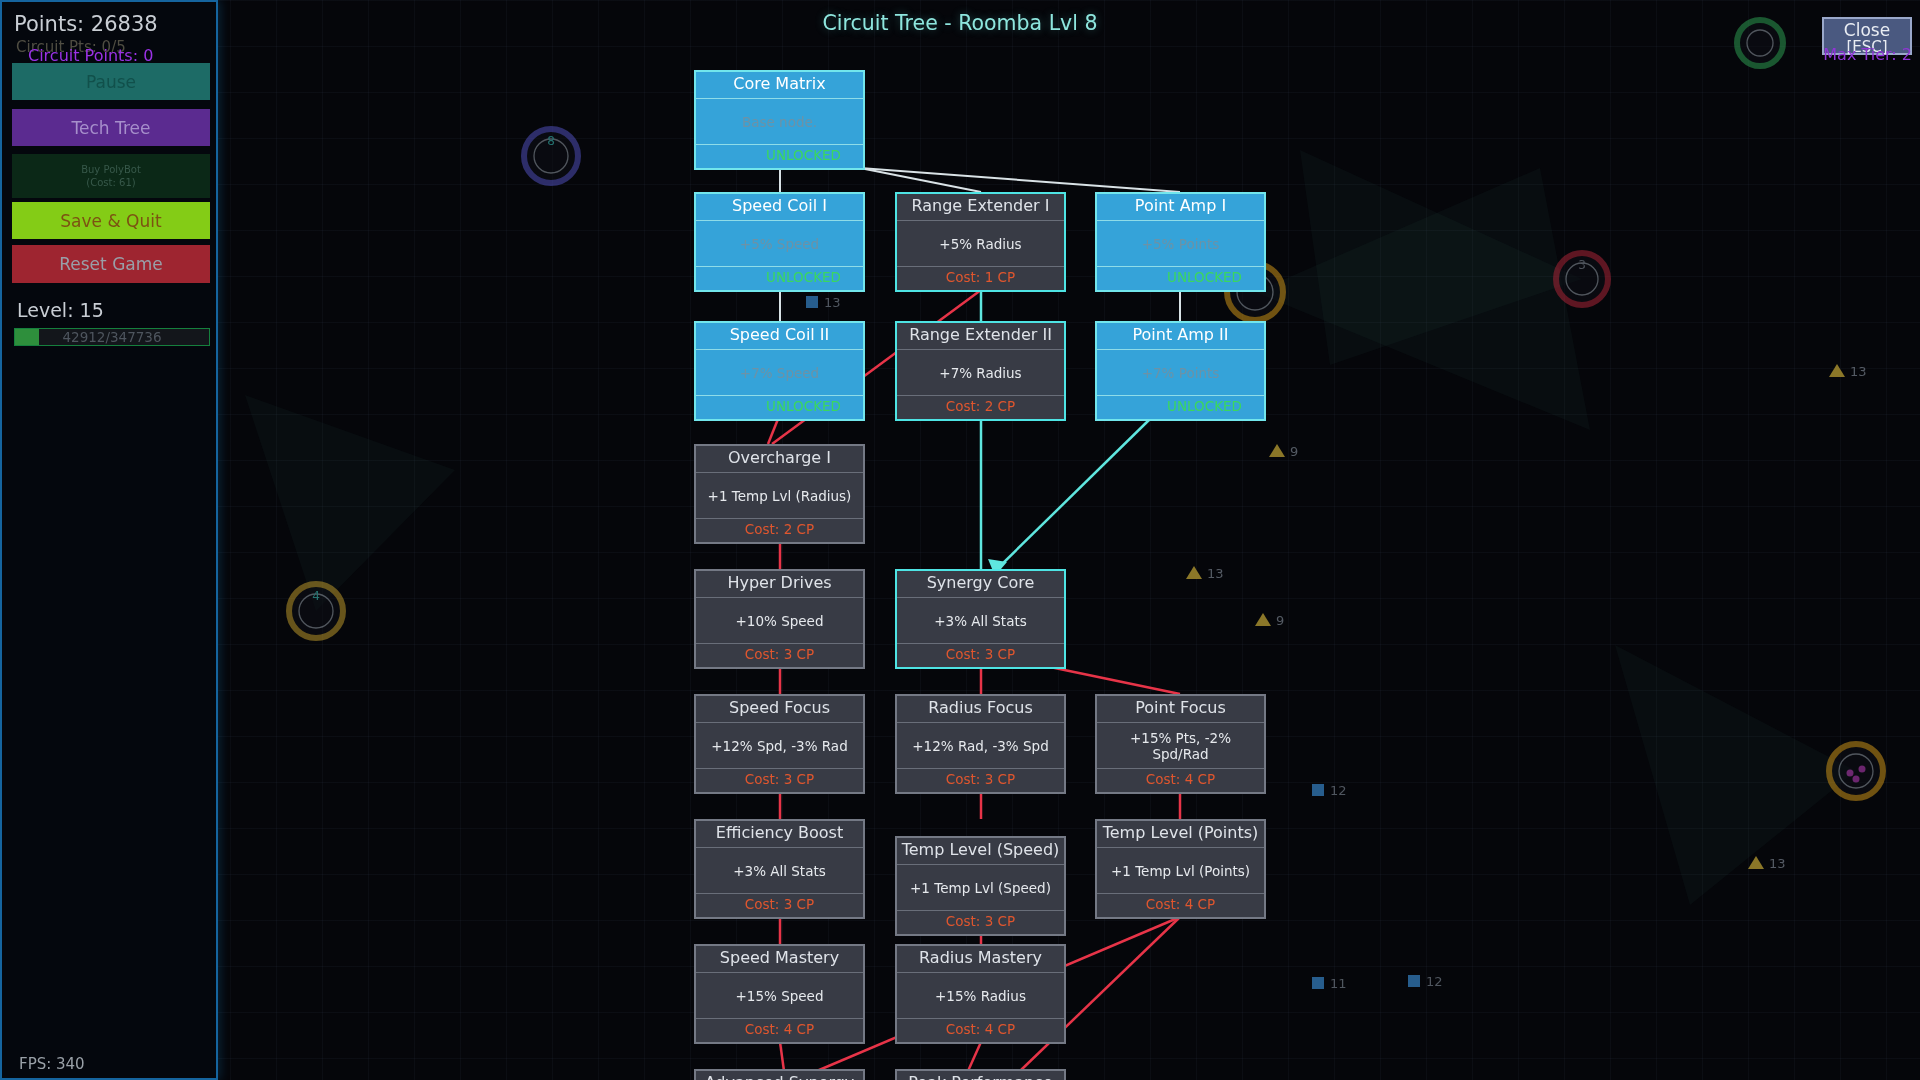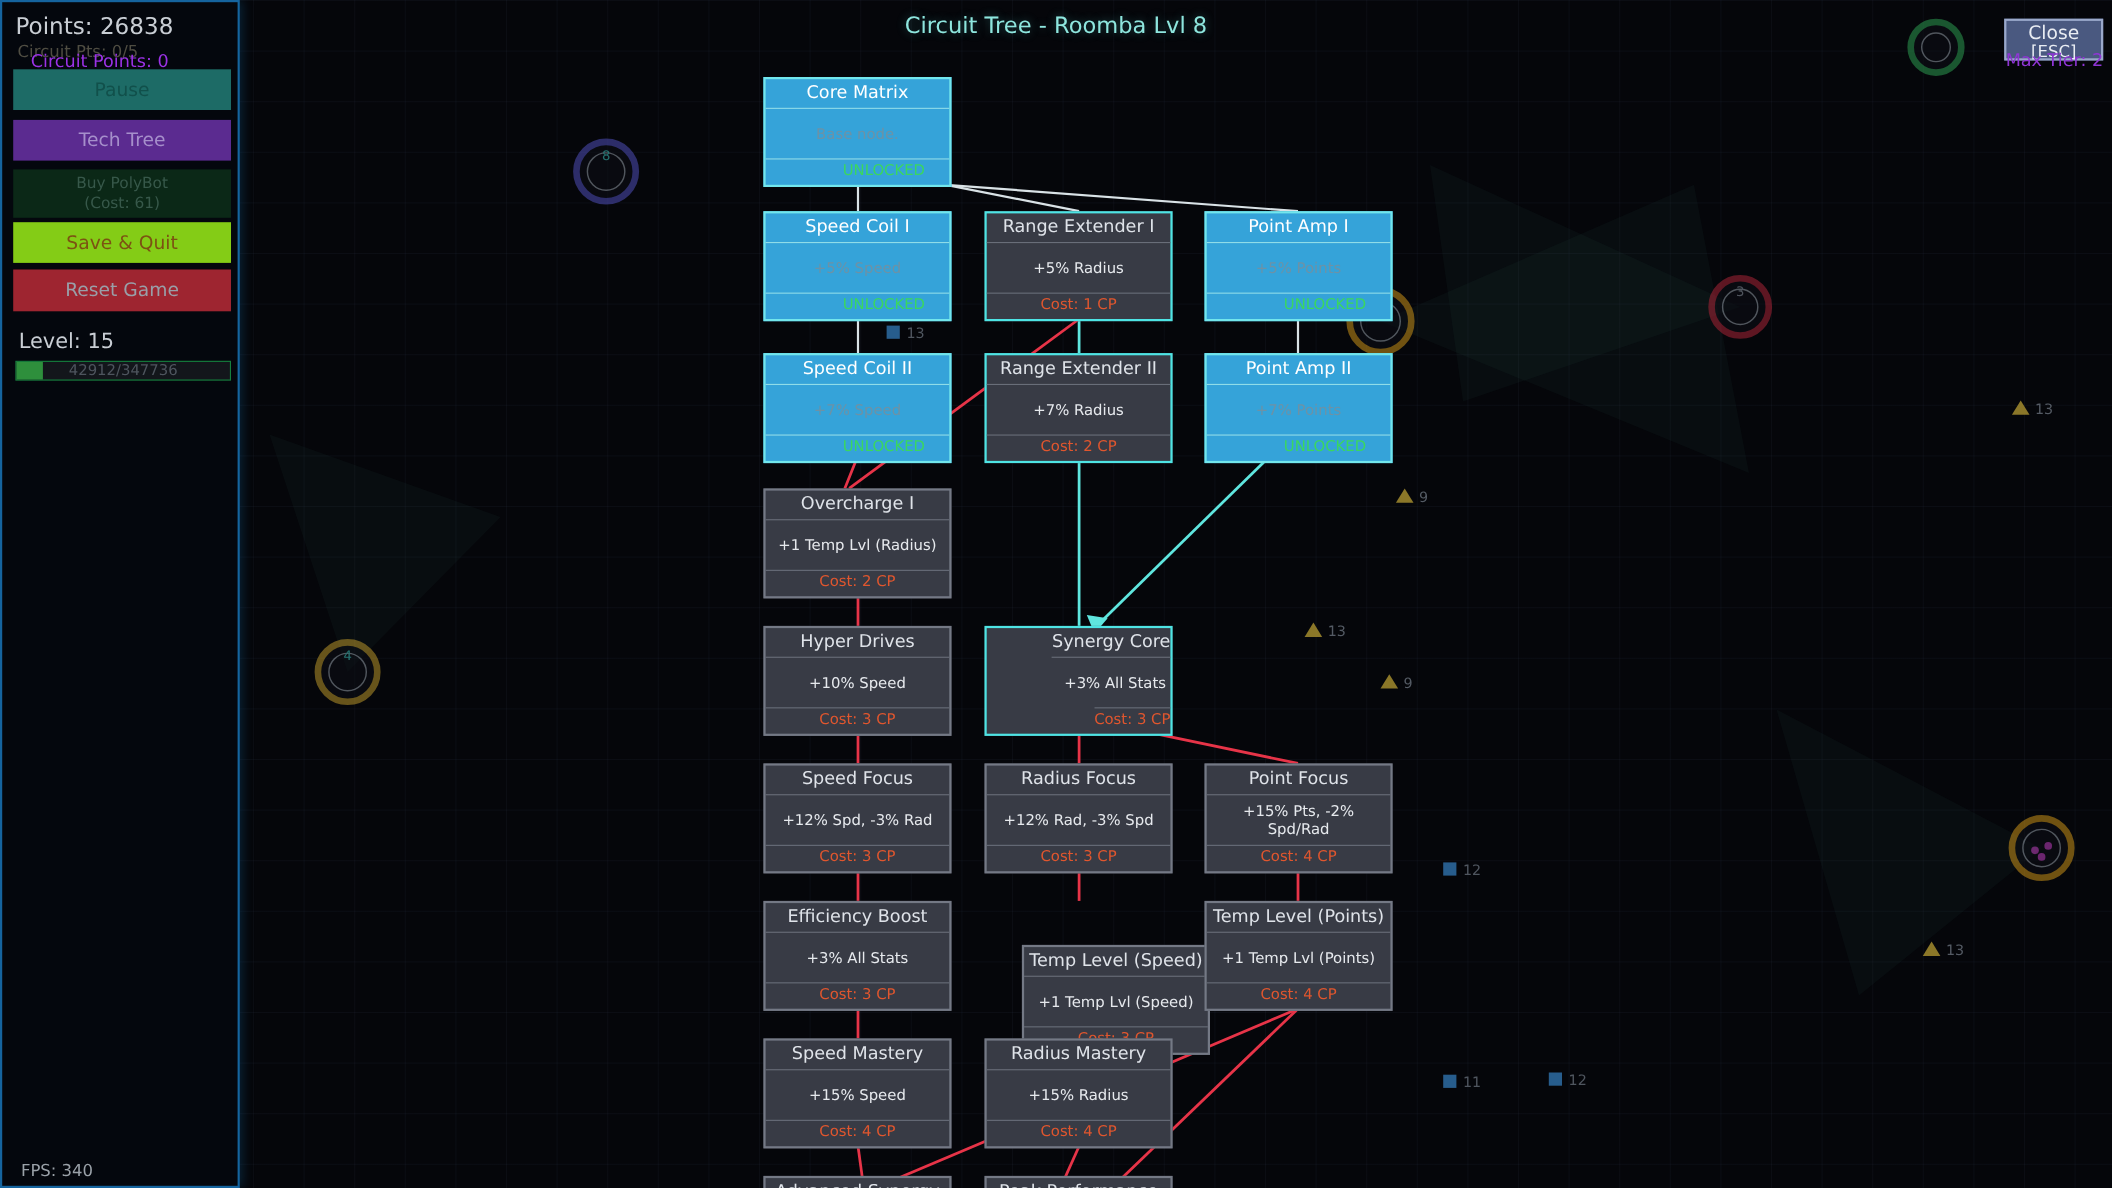--- a/index.html
+++ b/index.html
@@ -47,21 +47,21 @@
   
   .sidebar{position:absolute;left:0;top:0;width:218px;height:1080px;box-sizing:border-box;
          background:#04070d;border:2px solid #15649e;box-shadow:2px 0 10px rgba(20,110,170,0.3);}
   .s-points{position:absolute;left:12px;top:10px;font-size:21px;color:#c9ced4;}
   .s-cpts{position:absolute;left:14px;top:36px;font-size:15px;color:#4f4d42;}
   .s-cpoints{position:absolute;left:26px;top:44px;font-size:16px;color:#9b32e6;}
   .side-btn{position:absolute;left:10px;width:198px;border:none;cursor:pointer;
          font-family:inherit;font-size:17px;text-align:center;padding:0;}
   .b-pause{top:61px;height:37px;background:#1d6b66;color:#11504b;}
   .b-tech{top:107px;height:37px;background:#5b2b90;color:#a68fcb;}
-  .b-buy{top:152px;height:44px;background:#0b2817;color:#37584a;font-size:14px;line-height:1.3;}
+  .b-buy{top:152px;height:44px;background:#0b2817;color:#37584a;font-size:10px;line-height:1.3;}
   .b-save{top:200px;height:37px;background:#84cc16;color:#7c5212;}
   .b-reset{top:243px;height:38px;background:#9e2530;color:#999fa8;}
   .s-level{position:absolute;left:15px;top:297px;font-size:19px;color:#c9ced4;}
   .xp-bar{position:absolute;left:12px;top:326px;width:196px;height:18px;background:#13161b;
          border:1px solid #15803d;box-sizing:border-box;}
   .xp-fill{height:100%;background:#2e8f3c;}
   .xp-text{position:absolute;left:0;top:0;width:100%;text-align:center;font-size:13.5px;
          line-height:17px;color:#4e555e;}
   .s-fps{position:absolute;left:17px;top:1053px;font-size:15px;color:#9aa1a8;}
 </style>
@@ -210,21 +210,21 @@
       <div class="node locked" style="left: 694px; top: 444px;">
         <div class="nh">Overcharge I</div>
         <div class="nb">+1 Temp Lvl (Radius)</div>
         <div class="nf st-cost">Cost: 2 CP</div>
       </div>
       <div class="node locked" style="left: 694px; top: 569px;">
         <div class="nh">Hyper Drives</div>
         <div class="nb">+10% Speed</div>
         <div class="nf st-cost">Cost: 3 CP</div>
       </div>
-      <div class="node available" style="left: 895px; top: 569px; align-items: flex-end;">
+      <div class="node available" style="left: 895px; top: 569px;">
         <div class="nh">Synergy Core</div>
         <div class="nb">+3% All Stats</div>
         <div class="nf st-cost">Cost: 3 CP</div>
       </div>
       <div class="node locked" style="left: 694px; top: 694px;">
         <div class="nh">Speed Focus</div>
         <div class="nb">+12% Spd, -3% Rad</div>
         <div class="nf st-cost">Cost: 3 CP</div>
       </div>
       <div class="node locked" style="left: 895px; top: 694px;">
@@ -235,21 +235,21 @@
       <div class="node locked" style="left: 1095px; top: 694px;">
         <div class="nh">Point Focus</div>
         <div class="nb">+15% Pts, -2% Spd/Rad</div>
         <div class="nf st-cost">Cost: 4 CP</div>
       </div>
       <div class="node locked" style="left: 694px; top: 819px;">
         <div class="nh">Efficiency Boost</div>
         <div class="nb">+3% All Stats</div>
         <div class="nf st-cost">Cost: 3 CP</div>
       </div>
-      <div class="node locked" style="left: 895px; top: 859px; margin-left: 34px;">
+      <div class="node locked" style="left: 895px; top: 836px;">
         <div class="nh">Temp Level (Speed)</div>
         <div class="nb">+1 Temp Lvl (Speed)</div>
         <div class="nf st-cost">Cost: 3 CP</div>
       </div>
       <div class="node locked" style="left: 1095px; top: 819px;">
         <div class="nh">Temp Level (Points)</div>
         <div class="nb">+1 Temp Lvl (Points)</div>
         <div class="nf st-cost">Cost: 4 CP</div>
       </div>
       <div class="node locked" style="left: 694px; top: 944px;">

